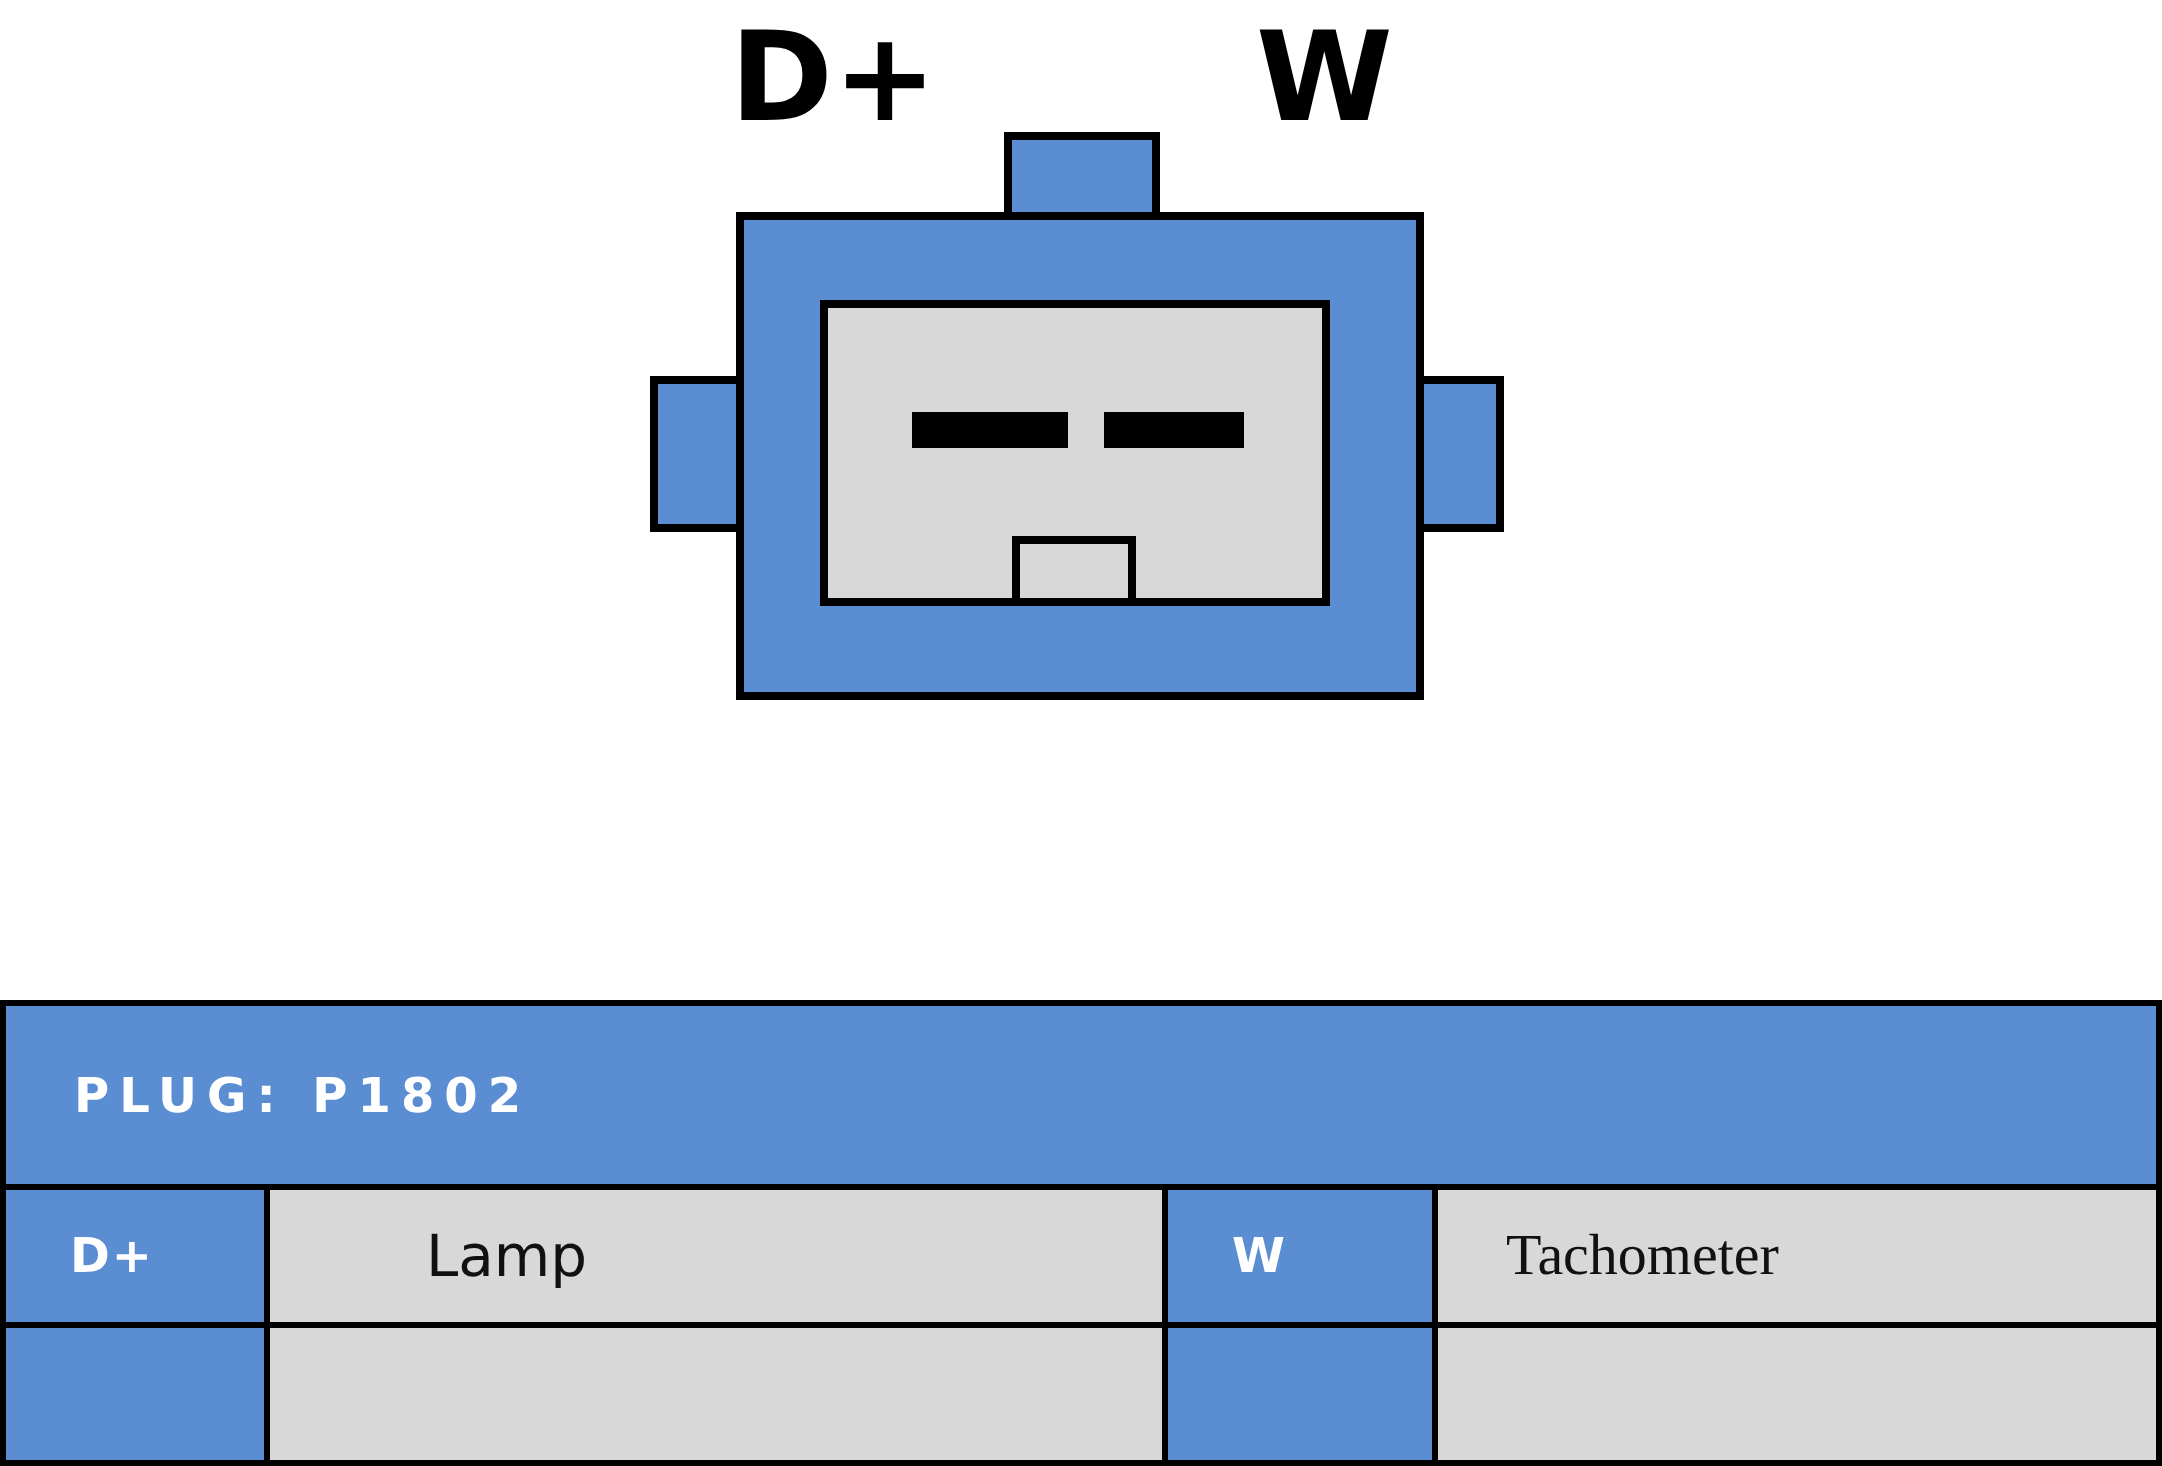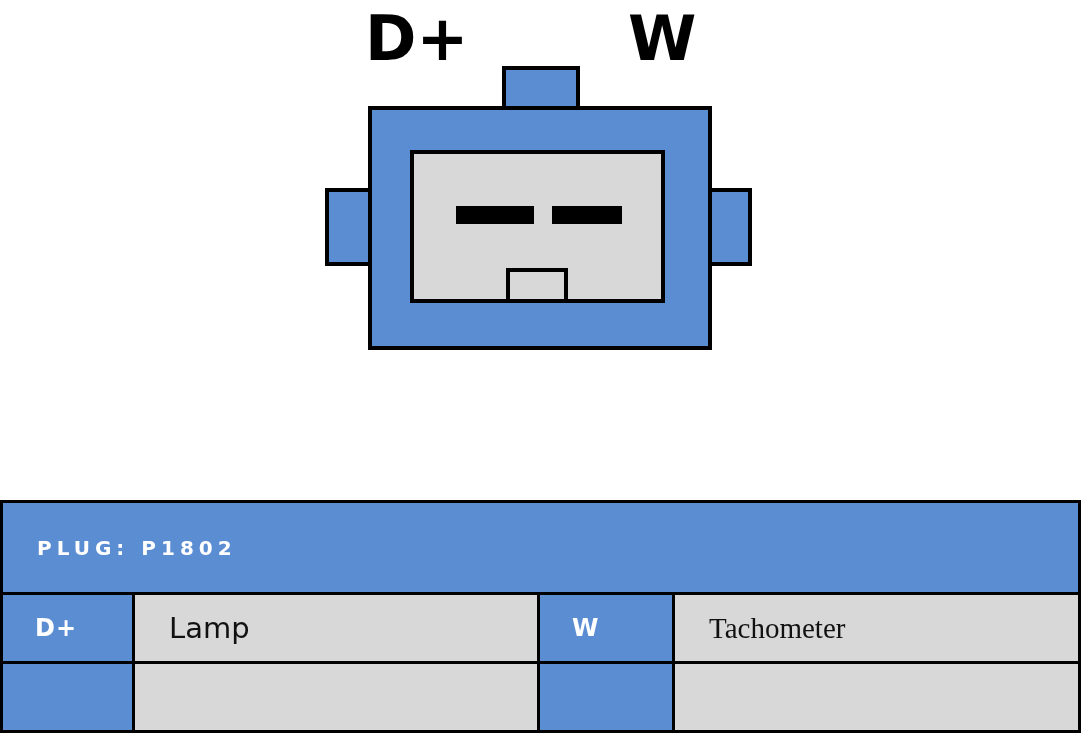--- a/index.html
+++ b/index.html
@@ -113,21 +113,21 @@
     height: 92px;
     flex: 0 0 auto;
     background: #5b8dd3;
     border-bottom: 3px solid #000;
     box-sizing: border-box;
     display: flex;
     align-items: center;
     padding-left: 34px;
     color: #ffffff;
     font-weight: bold;
-    font-size: 20px;
+    font-size: 24px;
     letter-spacing: 5px;
   }
   .pt-row {
     display: flex;
     flex: 1 1 0;
     border-bottom: 3px solid #000;
     box-sizing: border-box;
     min-height: 0;
   }
   .pt-row:last-child { border-bottom: none; }
@@ -147,21 +147,21 @@
     padding-left: 32px;
   }
   .pt-cell.fn {
     background: #d8d8d8;
     color: #111111;
     font-size: 29px;
     font-weight: 500;
     padding-left: 34px;
   }
   .col-pin1 { width: 132px; flex: 0 0 auto; }
-  .col-fn1  { width: 405px; flex: 0 0 auto; }
+  .col-fn1  { width: 405px; flex: 0 0 auto; margin-left: 44px; }
   .col-pin2 { width: 135px; flex: 0 0 auto; }
   .col-fn2  { flex: 1 1 auto; }
 </style>
 </head>
 <body>
 
 <div class="page">
 
   <div class="diagram">
     <div class="pin-label dplus">D+</div>

